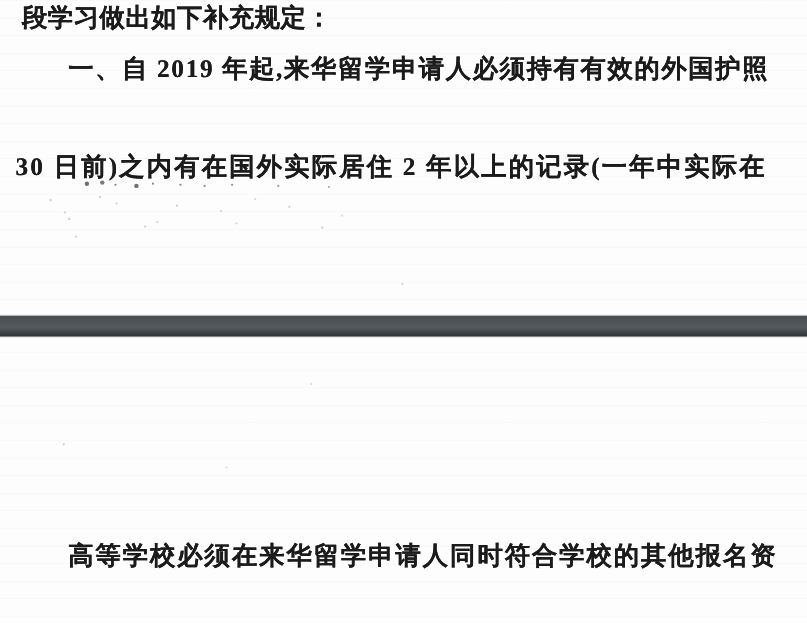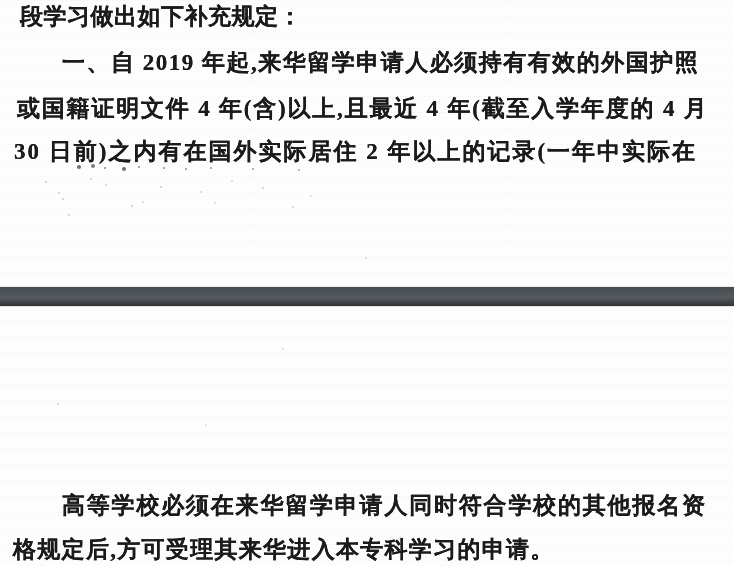--- a/index.html
+++ b/index.html
@@ -75,23 +75,21 @@
       205px 424px 0 #dddddd;
   }
 </style>
 </head>
 <body>
 
 <div class="page" style="background-color: rgb(253, 253, 253); color: rgb(27, 27, 27);">
 
   <div class="line l1">段学习做出如下补充规定：</div>
   <div class="line l2">一、自 2019 年起,来华留学申请人必须持有有效的外国护照</div>
-  <div class="line l3">或国籍证明文件 4 年(含)以上,且最近 4 年(截至入学年度的 4 月</div>
   <div class="line l4">30 日前)之内有在国外实际居住 2 年以上的记录(一年中实际在</div>
 
   <div class="noise"></div>
 
   <div class="divider" style="background: linear-gradient(rgb(71, 76, 81) 0%, rgb(85, 90, 95) 55%, rgb(47, 51, 55) 100%);"></div>
 
   <div class="line l6">高等学校必须在来华留学申请人同时符合学校的其他报名资</div>
-  <div class="line l7">格规定后,方可受理其来华进入本专科学习的申请。</div>
 
 </div>
 
 </body></html>

